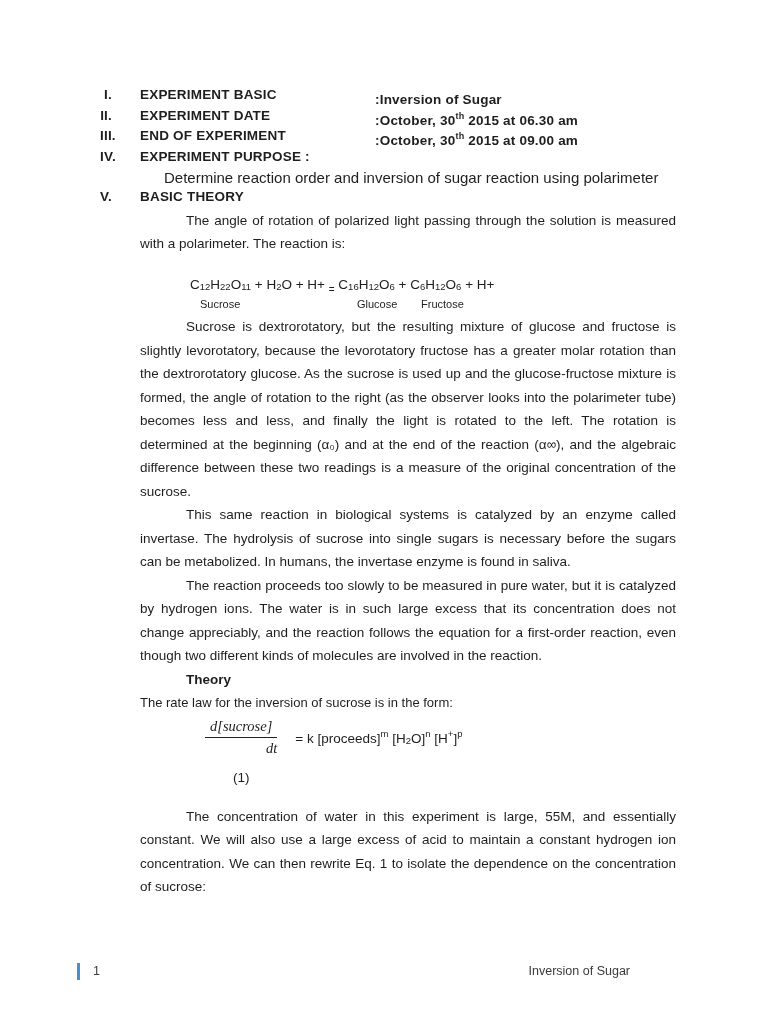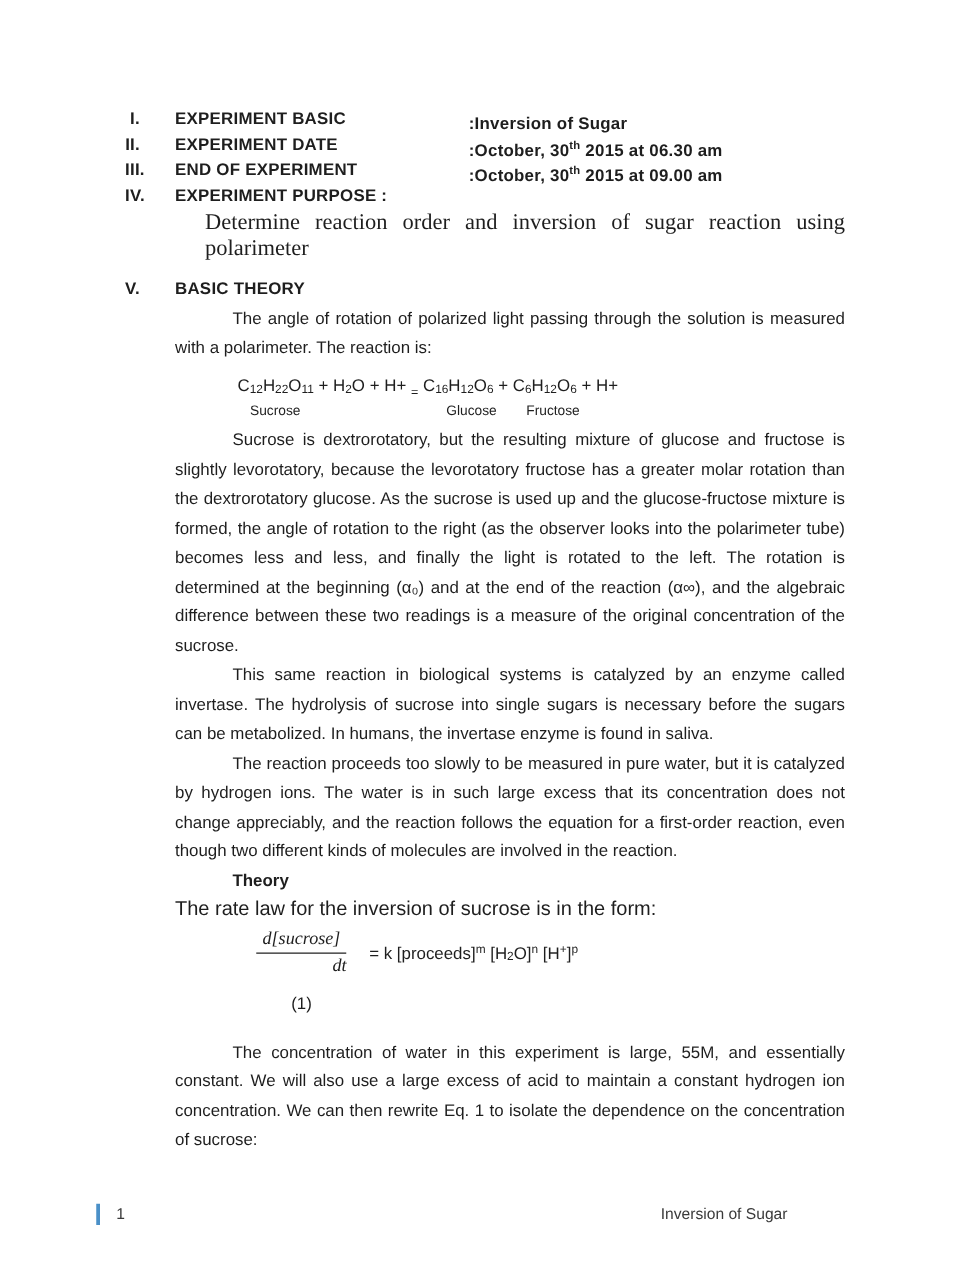--- a/index.html
+++ b/index.html
@@ -6,29 +6,29 @@
   html,body { background:#ffffff; }
   body { width:768px; height:1024px; font-family:"Liberation Sans","DejaVu Sans",sans-serif; color:#1e1e1e; }
   .page { position:relative; width:768px; height:1024px; background:#fff; overflow:hidden; }
   .content { position:absolute; left:140px; top:87px; width:536px; }
 
   
   .hrow { display:grid; grid-template-columns:40px 235px auto; margin-left:-40px; font-weight:bold; font-size:13.5px; line-height:16px; letter-spacing:0.2px; }
   .hnum { text-align:right; padding-right:28px; }
   .hvalue sup { font-size:9px; }
 
-  .purpose { font-size:18px; line-height:21px; text-align:justify; margin:2px 0 14px 24px;font-family:Liberation Serif, serif; }
+  .purpose { font-size:15px; line-height:21px; text-align:justify; margin:2px 0 1px 24px; }
 
   .body-just { font-size:13.5px; line-height:23.5px; text-align:justify; }
   .indent { text-indent:46px; }
-  .body-left { font-size:16px; line-height:23.5px; }
+  .body-left { font-size:13px; line-height:23.5px; }
 
   
   .chem { margin-left:50px; }
-  .chem-line { font-size:13.5px; line-height:17px; margin-top:10px; white-space:nowrap; }
+  .chem-line { font-size:13.5px; line-height:17px; margin-top:20px; white-space:nowrap; }
   .seg-sub { font-size:9.5px; position:relative; top:1px; }
   .seg-sup { font-size:9.5px; vertical-align:super; }
   .eqsym { font-size:10px; vertical-align:sub; }
   .chem-labels { position:relative; height:15px; font-size:11px; line-height:14px; }
   .chem-labels span { position:absolute; top:0; }
 
   .theory { font-weight:bold; font-size:13.5px; line-height:23.5px; margin-left:46px; }
 
   
   .equation { display:flex; align-items:center; margin:3px 0 0 65px; }

